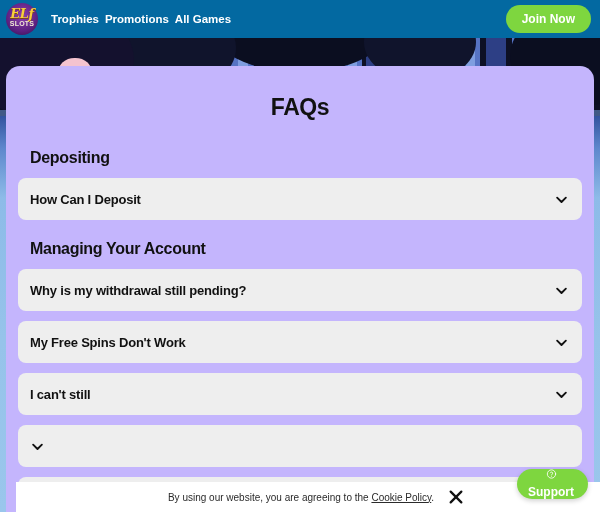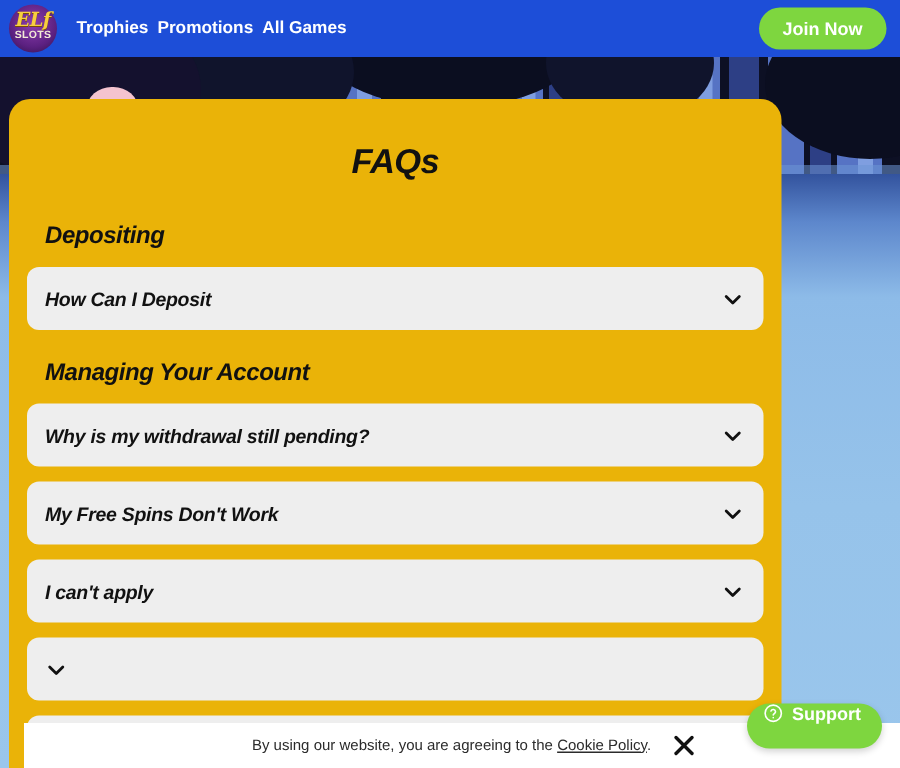--- a/index.html
+++ b/index.html
@@ -51,21 +51,21 @@
     left: 58px; top: 58px; width: 34px; height: 30px;
     background: #f4c3cf;
     border-radius: 50% 50% 46% 54%;
   }
 
   
   .topbar {
     position: absolute;
     left: 0; top: 0;
     width: 600px; height: 38px;
-    background: #1d4ed8;
+    background: #0369a1;
     z-index: 40;
     display: flex;
     align-items: center;
   }
   .logo {
     width: 36px; height: 34px;
     margin-left: 4px;
     position: relative;
     flex: 0 0 auto;
   }
@@ -141,27 +141,26 @@
     border-radius: 16px;
     padding: 7px 16px;
     cursor: pointer;
     font-family: "Liberation Sans", sans-serif;
   }
 
   
   .faq-card {
     position: absolute;
     left: 6px; top: 66px;
-    width: 515px;
+    width: 588px;
     height: 446px;
-    background: #eab308;
+    background: #c4b5fd;
     border-radius: 14px 14px 0 0;
     z-index: 20;
     overflow: hidden;
-    font-style: italic;
   }
   .faq-title {
     text-align: center;
     font-size: 23px;
     font-weight: bold;
     color: #111111;
     letter-spacing: -0.4px;
     margin-top: 28px;
   }
   .section-heading {
@@ -231,25 +230,26 @@
 
   
   .support-fab {
     position: absolute;
     right: 12px; bottom: 13px;
     height: 30px;
     background: #7ed63f;
     border-radius: 16px;
     z-index: 70;
     display: flex;
-    align-items: flex-start;
+    align-items: center;
     gap: 6px;
     padding: 0 14px 0 11px;
     cursor: pointer;
     box-shadow: 0 2px 5px rgba(0,0,0,0.18);
+    flex-direction: column;
   }
   .support-icon { width: 13px; height: 13px; display: block; }
   .support-label {
     color: #ffffff;
     font-size: 12px;
     font-weight: bold;
     white-space: nowrap;
   }
 </style>
 </head>
@@ -344,21 +344,21 @@
       </div>
 
       <div class="acc-item">
         <span class="acc-label">My Free Spins Don't Work</span>
         <svg class="chev" viewBox="0 0 24 24" fill="none" stroke="#111111" stroke-width="3" stroke-linecap="round" stroke-linejoin="round">
           <polyline points="5,9 12,16 19,9"></polyline>
         </svg>
       </div>
 
       <div class="acc-item">
-        <span class="acc-label">I can't apply</span>
+        <span class="acc-label">I can't still</span>
         <svg class="chev" viewBox="0 0 24 24" fill="none" stroke="#111111" stroke-width="3" stroke-linecap="round" stroke-linejoin="round">
           <polyline points="5,9 12,16 19,9"></polyline>
         </svg>
       </div>
 
       <div class="acc-item">
         <svg class="chev" viewBox="0 0 24 24" fill="none" stroke="#111111" stroke-width="3" stroke-linecap="round" stroke-linejoin="round">
           <polyline points="5,9 12,16 19,9"></polyline>
         </svg>
       </div>

